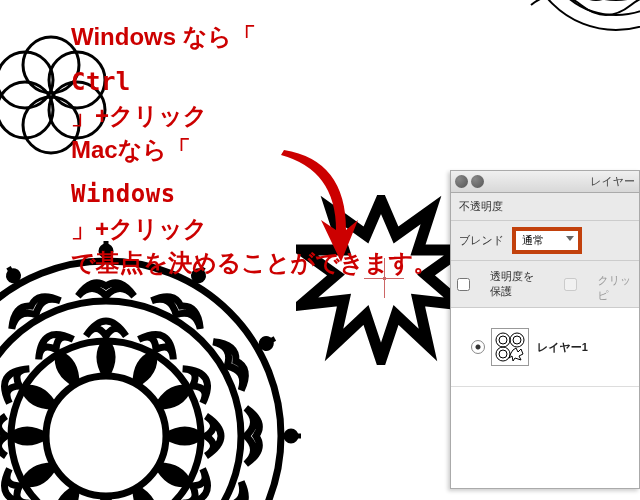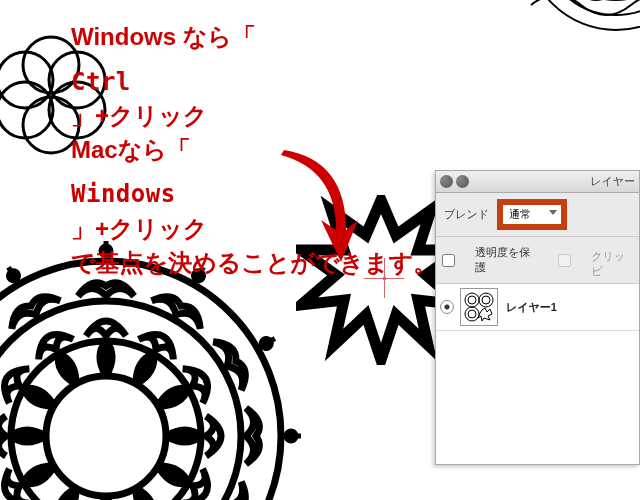--- a/index.html
+++ b/index.html
@@ -10,34 +10,34 @@
 .ctrl-text { font-family: monospace; letter-spacing: 0.5px; margin-top: 12px; }
 .arrow-wrap { position: absolute; top: 150px; left: 250px; z-index: 40; }
 .starburst-wrap { position: absolute; top: 195px; left: 280px; z-index: 30; }
 .mandala-wrap { position: absolute; bottom: -150px; left: -120px; z-index: 20; }
 .flower-wrap { position: absolute; top: 30px; left: -30px; z-index: 20; }
 .top-art { position: absolute; top: -90px; right: -40px; z-index: 20; }
 .pivot { position: absolute; top: 258px; left: 348px; z-index: 35; }
 .pivot-h { width: 40px; height: 1px; background: #c66; position: absolute; top: 20px; left: 0; }
 .pivot-v { width: 1px; height: 40px; background: #c66; position: absolute; top: 0; left: 20px; }
 .pivot-c { width: 3px; height: 3px; background: #c66; position: absolute; top: 19px; left: 19px; }
-.layers-panel { position: absolute; top: 170px; right: 0; width: 205px; background: #e8e8e8; border: 1px solid #aaa; z-index: 60; font-size: 11px; box-shadow: -2px 2px 4px rgba(0,0,0,0.2); }
+.layers-panel { position: absolute; top: 170px; right: 0; width: 190px; background: #e8e8e8; border: 1px solid #aaa; z-index: 60; font-size: 11px; box-shadow: -2px 2px 4px rgba(0,0,0,0.2); }
 .panel-header { background: linear-gradient(#f0f0f0, #d8d8d8); border-bottom: 1px solid #aaa; display: flex; align-items: center; padding: 2px 4px; height: 22px; }
 .panel-header .circ-btn { width: 13px; height: 13px; border-radius: 50%; background: radial-gradient(circle at 30% 30%, #888, #555); margin-right: 3px; display: inline-block; }
 .panel-header .title { margin-left: auto; color: #444; font-size: 11px; }
 .panel-row { display: flex; align-items: center; padding: 6px 8px; border-bottom: 1px solid #ccc; background: #eaeaea; }
 .panel-row label { color: #333; margin-right: 8px; }
-.select-box { border: 6px solid #c2410c; background: #fff; padding: 2px 22px 2px 6px; font-size: 11px; position: relative; min-width: 70px; display: inline-block; }
+.select-box { border: 4px solid #c2410c; background: #fff; padding: 2px 22px 2px 6px; font-size: 11px; position: relative; min-width: 70px; display: inline-block; }
 .select-box::after { content: ''; position: absolute; right: 4px; top: 5px; border-left: 4px solid transparent; border-right: 4px solid transparent; border-top: 5px solid #666; }
 .check-row { padding: 4px 6px; border-bottom: 1px solid #ccc; background: #eaeaea; display: flex; align-items: center; gap: 18px; }
 .check-row input { margin-right: 2px; }
 .check-row span { color: #333; }
 .check-row .dim { color: #999; margin-top: 8px; }
 .layer-list { background: #fff; min-height: 180px; }
-.layer-item { display: flex; align-items: center; padding: 4px; border-bottom: 1px solid #ddd; background: #fff; }
+.layer-item { display: flex; align-items: center; padding: 20px; border-bottom: 1px solid #ddd; background: #fff; }
 .eye { width: 14px; height: 14px; border: 1px solid #888; border-radius: 50%; margin-right: 6px; position: relative; background: radial-gradient(circle, #333 2px, #fff 3px); }
 .thumb { width: 38px; height: 38px; border: 1px solid #999; margin-right: 8px; background: #fff; display: flex; align-items: center; justify-content: center; overflow: hidden; }
 .layer-name { font-weight: bold; color: #222; }
 </style>
 </head>
 <body>
 
 <div class="canvas">
 
   <div class="flower-wrap">
@@ -129,20 +129,23 @@
 
 </div>
 
 <div class="layers-panel">
   <div class="panel-header">
     <span class="circ-btn"></span>
     <span class="circ-btn"></span>
     <span class="title">レイヤー</span>
   </div>
   <div class="panel-row">
+    <label>不透明度</label>
+  </div>
+  <div class="panel-row">
     <label>ブレンド</label>
     <span class="select-box">通常</span>
   </div>
   <div class="check-row">
     <input type="checkbox" style="">
     <span>透明度を保護</span>
     <input type="checkbox" disabled="" style="margin-left: 4px;">
     <span class="dim">クリッピ</span>
   </div>
   <div class="layer-list">

